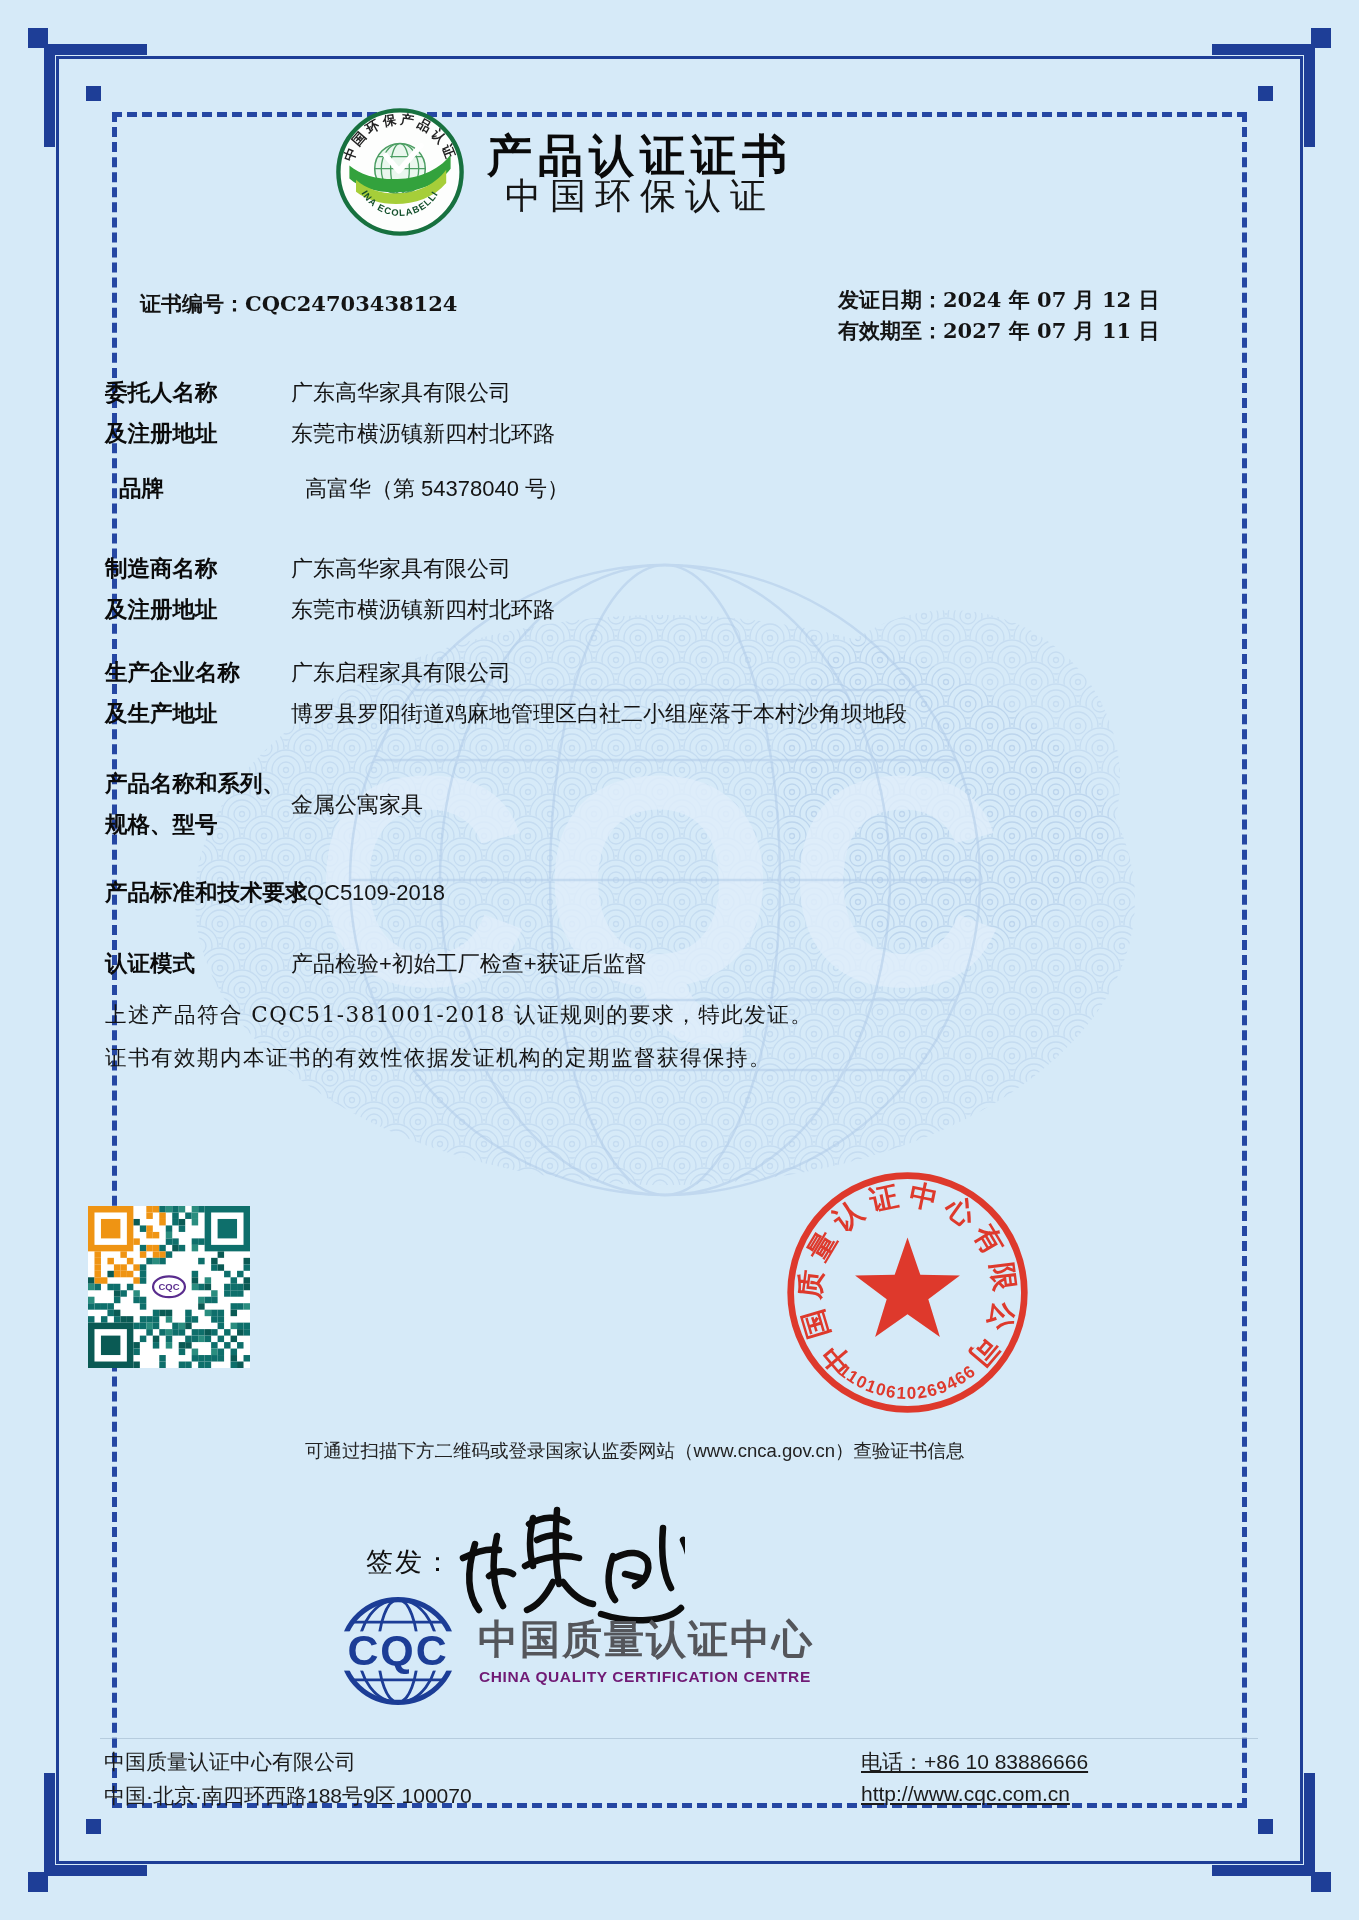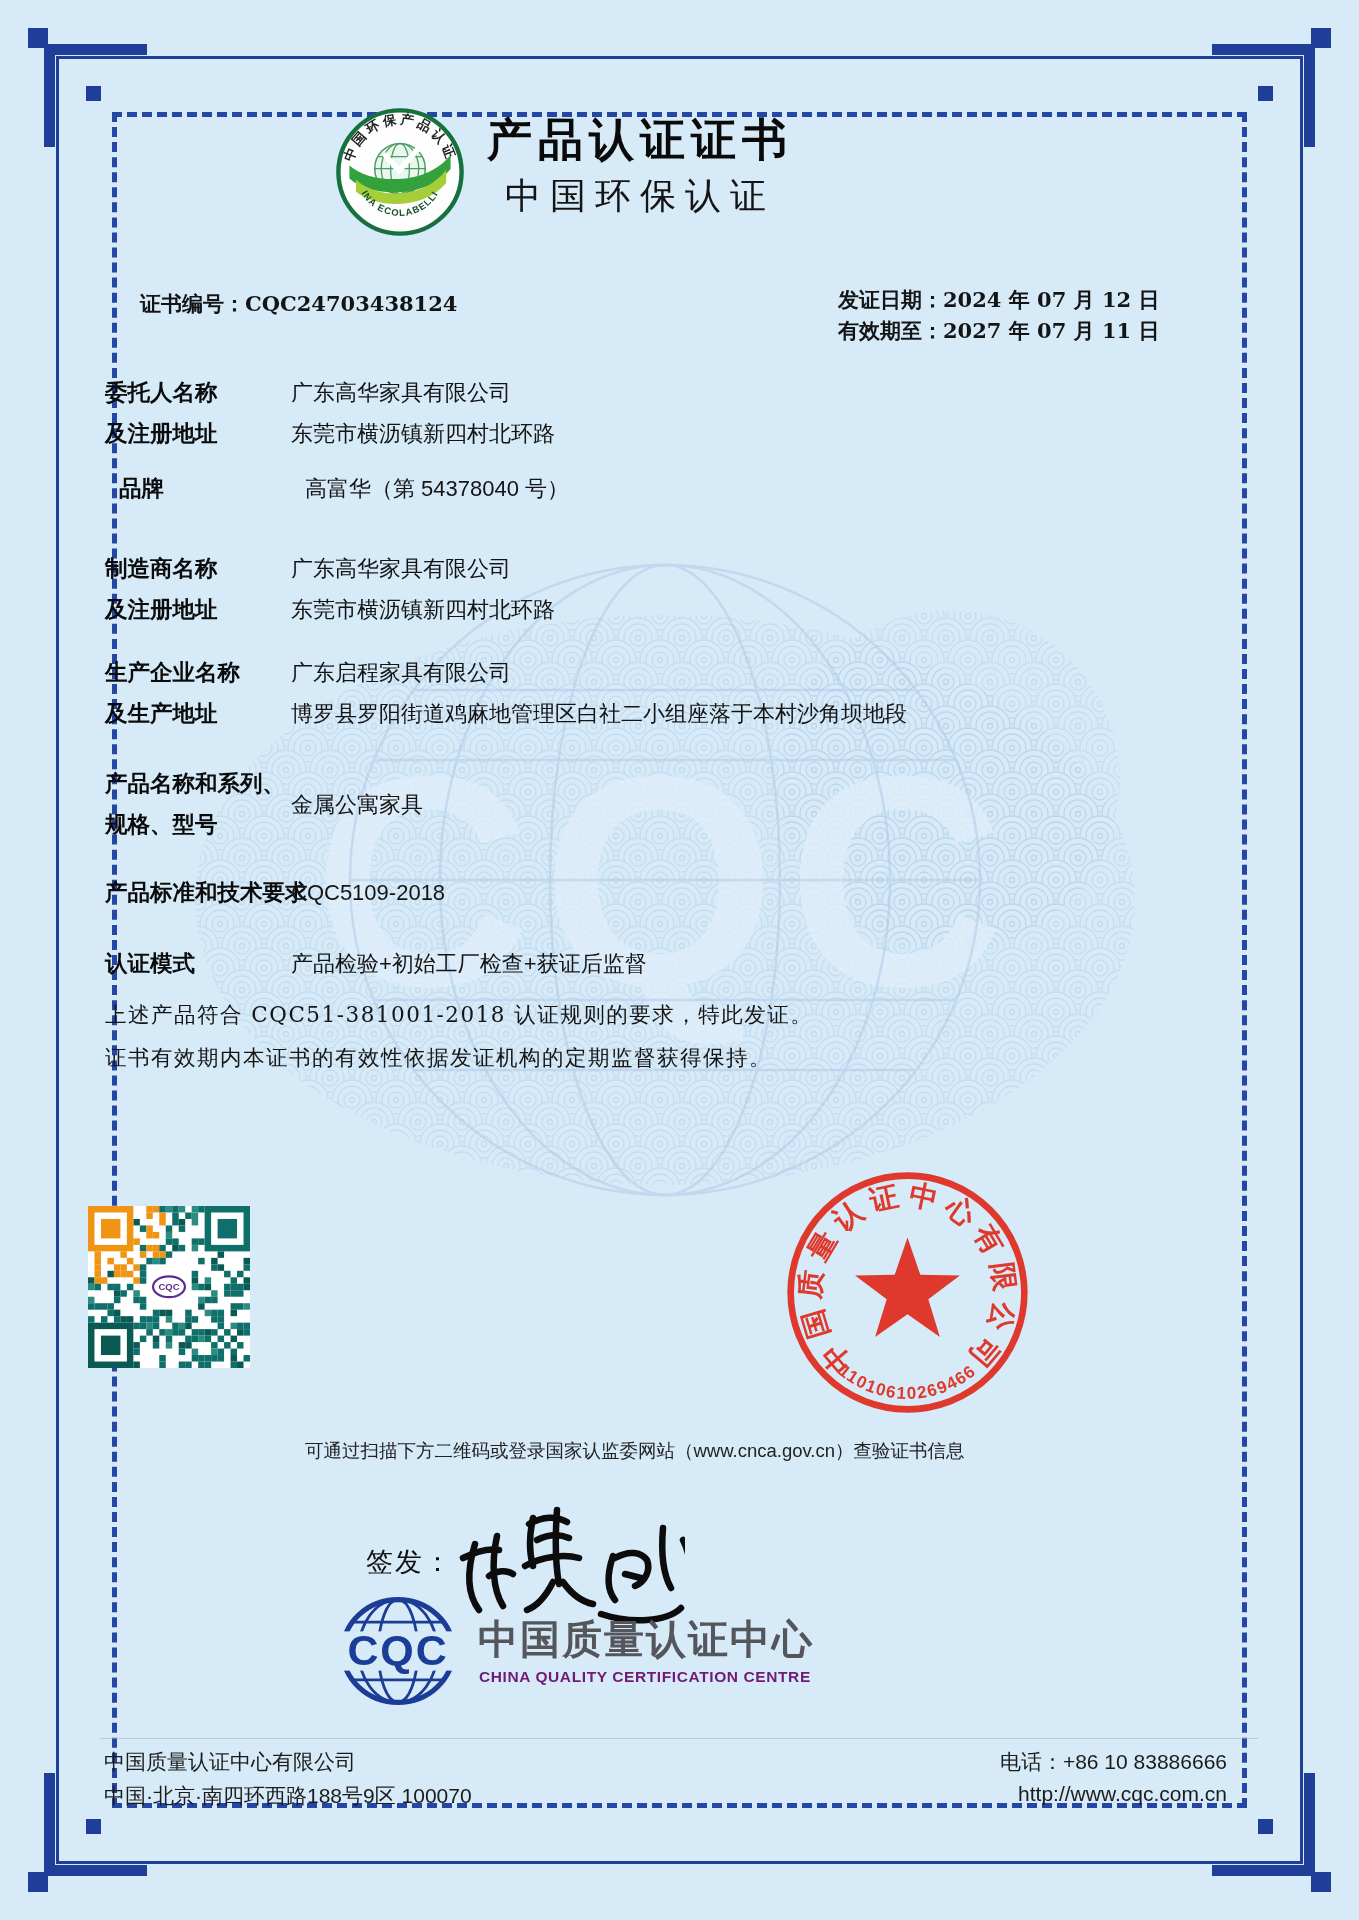--- a/index.html
+++ b/index.html
@@ -15,21 +15,21 @@
   .cb.bl{left:44px;bottom:44px;border-left:11px solid #1e3e97;border-bottom:11px solid #1e3e97;}
   .cb.br{right:44px;bottom:44px;border-right:11px solid #1e3e97;border-bottom:11px solid #1e3e97;}
   .sq{position:absolute;background:#1e3e97;}
   .sqA{width:20px;height:20px;}
   .sqB{width:15px;height:15px;}
   .sqA.tl{left:28px;top:28px;} .sqA.tr{right:28px;top:28px;}
   .sqA.bl{left:28px;bottom:28px;} .sqA.br{right:28px;bottom:28px;}
   .sqB.tl{left:86px;top:86px;} .sqB.tr{right:86px;top:86px;}
   .sqB.bl{left:86px;bottom:86px;} .sqB.br{right:86px;bottom:86px;}
   
-  .title{left:410px;top:110px;width:460px;text-align:center;font-size:45px;font-weight:bold;
+  .title{left:410px;top:126px;width:460px;text-align:center;font-size:45px;font-weight:bold;
          letter-spacing:6px;color:#0a0a0a;}
   .subtitle{left:410px;top:172px;width:460px;text-align:center;font-size:36px;font-weight:500;
          letter-spacing:9px;color:#141414;}
   .meta{font-family:"DejaVu Serif","Liberation Serif",serif;font-weight:bold;font-size:21px;color:#141414;}
   .certno{left:140px;top:290px;}
   .dates{left:838px;top:284px;line-height:31px;}
   
   .field-row{position:absolute;left:105px;display:flex;}
   .f-label{width:186px;font-weight:bold;font-size:22.5px;color:#0b0b0b;}
   .f-value{font-size:22px;color:#141414;}
@@ -38,21 +38,21 @@
         letter-spacing:1.5px;color:#151515;}
   .verify{left:305px;top:1438px;font-size:18.5px;color:#222;}
   .signlbl{left:366px;top:1544px;font-size:27px;letter-spacing:2px;color:#111;}
   .issuer-cn{left:478px;top:1612px;font-size:40px;font-weight:600;letter-spacing:2px;color:#54565b;}
   .issuer-en{left:479px;top:1668px;font-size:15.5px;font-weight:bold;letter-spacing:0.6px;color:#701a75;}
   
   .footline{left:100px;top:1738px;width:1158px;height:1px;background:#9db3c8;opacity:.55;}
   .foot{font-size:21px;color:#1b1b1b;}
   .foot-l1{left:104px;top:1748px;}
   .foot-l2{left:104px;top:1782px;}
-  .foot-r{text-align:right;width:400px;left:827px;}
+  .foot-r{text-align:left;width:400px;left:861px;text-decoration:underline;}
   .foot-r1{top:1748px;}
   .foot-r2{top:1782px;font-weight:500;}
   .wm{left:0;top:0;pointer-events:none;}
 </style>
 </head>
 <body>
 
 <div class="page">
 
   <svg class="abs wm" width="1359" height="1920" viewBox="0 0 1359 1920">

